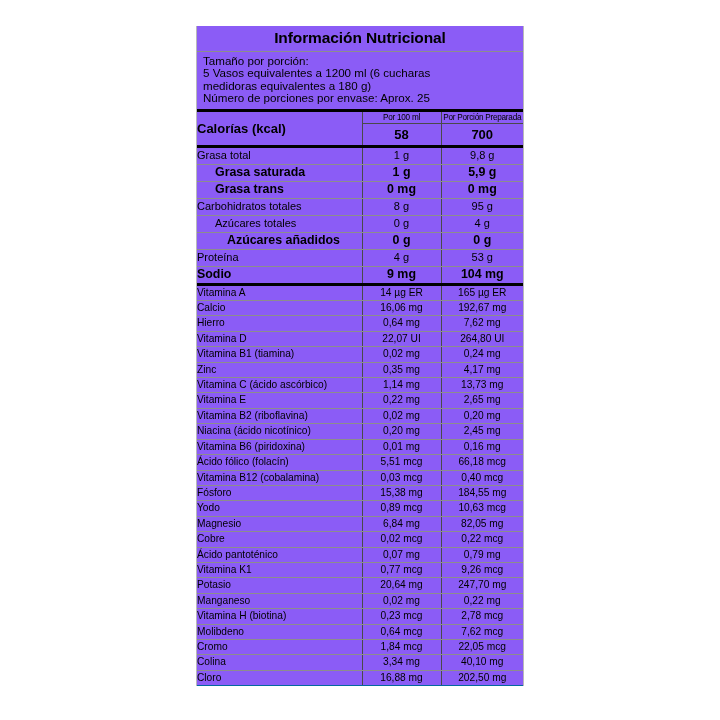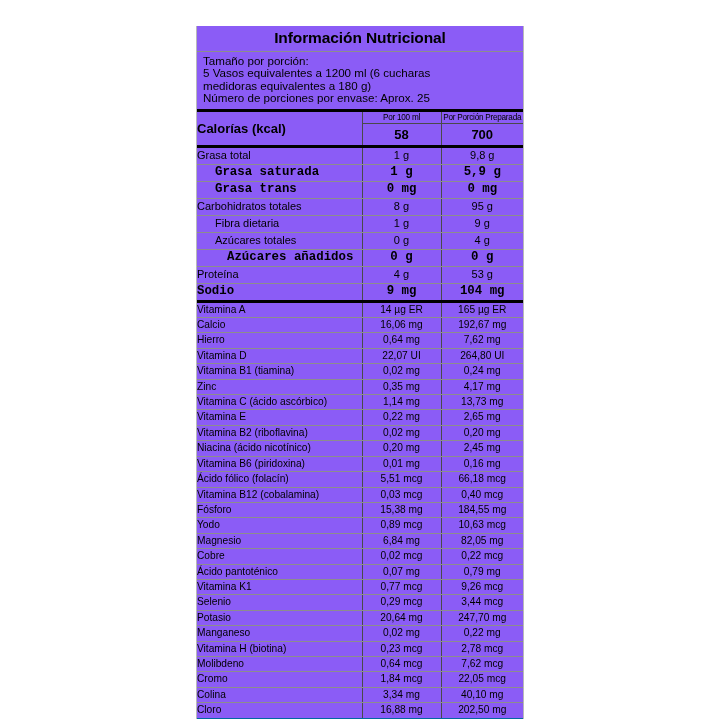--- a/index.html
+++ b/index.html
@@ -92,21 +92,20 @@
   
   .macro td {
     font-size: 11px;
     height: 16px;
     line-height: 14.5px;
     border-bottom: 1px solid #8d8d8d;
   }
   .macro.bold td {
     font-weight: bold;
     font-size: 12.4px;
-    font-family: Liberation Mono, monospace;
   }
   .macro .nm.ind1 { padding-left: 18px; }
   .macro .nm.ind2 { padding-left: 30px; }
   .macro.last-macro td { border-bottom: 3px solid #000; }
 
   
   .micro td {
     font-size: 10.2px;
     height: 14.4px;
     line-height: 14.4px;
@@ -170,25 +169,20 @@
           <td class="nm ind1">Grasa trans</td>
           <td class="vl divL">0 mg</td>
           <td class="vl divL">0 mg</td>
         </tr>
         <tr class="macro">
           <td class="nm">Carbohidratos totales</td>
           <td class="vl divL">8 g</td>
           <td class="vl divL">95 g</td>
         </tr>
         <tr class="macro">
-          <td class="nm ind1">Fibra dietaria</td>
-          <td class="vl divL">1 g</td>
-          <td class="vl divL">9 g</td>
-        </tr>
-        <tr class="macro">
           <td class="nm ind1">Azúcares totales</td>
           <td class="vl divL">0 g</td>
           <td class="vl divL">4 g</td>
         </tr>
         <tr class="macro bold">
           <td class="nm ind2">Azúcares añadidos</td>
           <td class="vl divL">0 g</td>
           <td class="vl divL">0 g</td>
         </tr>
         <tr class="macro">
@@ -300,25 +294,20 @@
           <td class="nm">Ácido pantoténico</td>
           <td class="vl divL">0,07 mg</td>
           <td class="vl divL">0,79 mg</td>
         </tr>
         <tr class="micro">
           <td class="nm">Vitamina K1</td>
           <td class="vl divL">0,77 mcg</td>
           <td class="vl divL">9,26 mcg</td>
         </tr>
         <tr class="micro">
-          <td class="nm">Selenio</td>
-          <td class="vl divL">0,29 mcg</td>
-          <td class="vl divL">3,44 mcg</td>
-        </tr>
-        <tr class="micro">
           <td class="nm">Potasio</td>
           <td class="vl divL">20,64 mg</td>
           <td class="vl divL">247,70 mg</td>
         </tr>
         <tr class="micro">
           <td class="nm">Manganeso</td>
           <td class="vl divL">0,02 mg</td>
           <td class="vl divL">0,22 mg</td>
         </tr>
         <tr class="micro">

